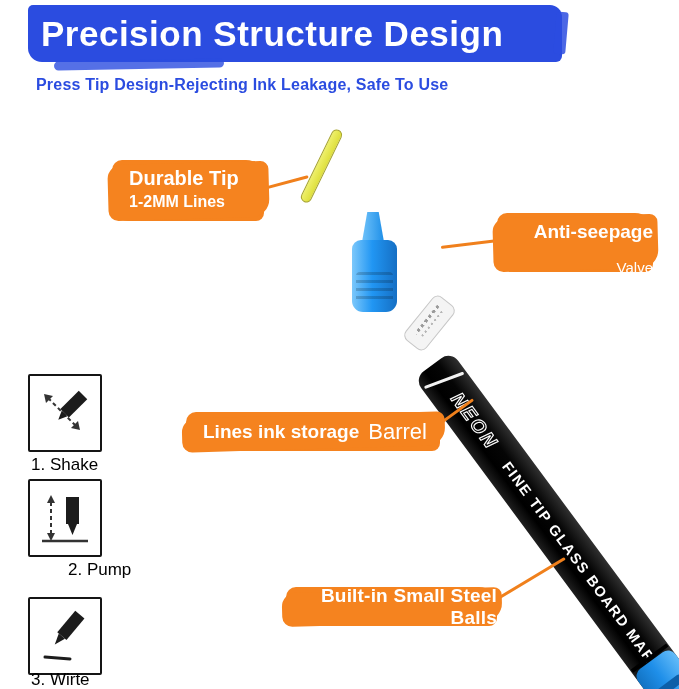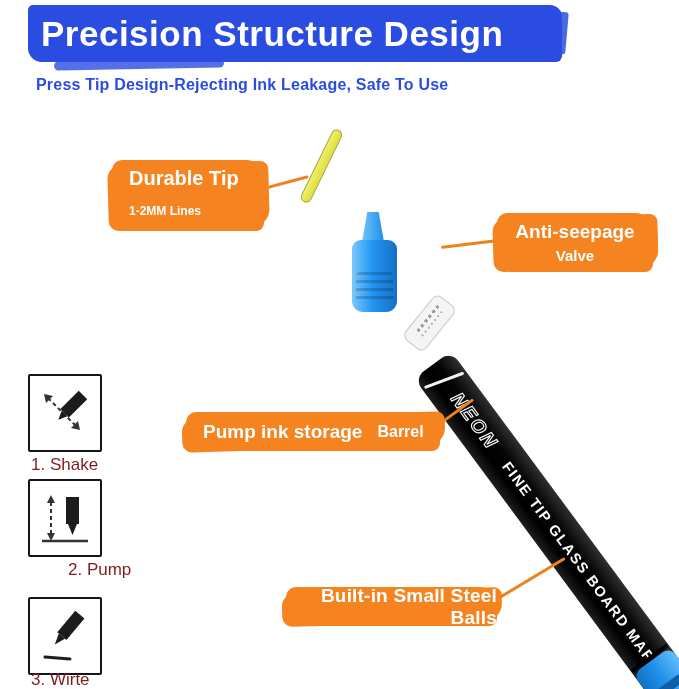--- a/index.html
+++ b/index.html
@@ -52,44 +52,44 @@
             border-radius:9px 22px 22px 9px; }
   .cap::before { content:""; position:absolute; left:-5px; top:1px; width:4px; height:44px; background:#000; }
   .cap::after { content:""; position:absolute; right:4px; top:7px; width:9px; height:32px;
             background:#0d5fa8; border-radius:5px; }
 
   
   .callout { position:absolute; background:#f5831f; color:#fff; border-radius:10px 18px 8px 16px; }
   .callout::before { content:""; position:absolute; inset:3px -5px 2px -4px; background:#f5831f;
             border-radius:14px 8px 18px 10px; transform:rotate(-1.6deg); }
   .callout > * { position:relative; }
-  .co-durable { left:112px; top:160px; width:152px; height:71px; padding:7px 0 0 17px; }
+  .co-durable { left:112px; top:160px; width:152px; height:61px; padding:7px 0 0 17px; }
   .co-durable .co-title { font-size:20px; font-weight:700; }
-  .co-durable .co-sub { font-size:12px; font-weight:700; margin-top:14px; }
-  .co-anti { left:497px; top:213px; width:156px; height:59px; text-align:center; padding-top:8px; }
+  .co-durable .co-sub { font-size:16px; font-weight:700; margin-top:3px; }
+  .co-anti { left:497px; top:213px; width:156px; height:59px; text-align:right; padding-top:8px; }
   .co-anti .co-title { font-size:19px; font-weight:700; }
-  .co-anti .co-sub { font-size:15px; font-weight:700; margin-top:4px; }
+  .co-anti .co-sub { font-size:15px; font-weight:400; margin-top:16px; }
   .co-ink { left:186px; top:412px; width:254px; height:39px; display:flex; align-items:center; padding-left:17px; }
   .co-ink .co-title { font-size:19px; font-weight:700; }
-  .co-ink .co-sub { font-size:16px; font-weight:700; margin-left:15px; }
+  .co-ink .co-sub { font-size:22px; font-weight:400; margin-left:9px; }
   .co-balls { left:286px; top:587px; width:211px; height:39px; display:flex; align-items:center;
             justify-content:center; }
   .co-balls .co-title { font-size:19px; font-weight:700; letter-spacing:.2px;text-align:right; }
 
   .lead { position:absolute; height:3px; background:#f0801c; border-radius:2px; transform-origin:0 50%; }
   .lead-1 { left:260px; top:188px; width:50px; transform:rotate(-15deg); }
   .lead-2 { left:441px; top:246px; width:57px; transform:rotate(-7deg); }
   .lead-3 { left:436px; top:425px; width:46px; transform:rotate(-36deg); }
   .lead-4 { left:493px; top:600px; width:84px; transform:rotate(-31deg); }
 
   
   .step-box { position:absolute; left:28px; width:74px; height:78px; border:2px solid #151515;
             border-radius:2px; background:#fff; display:flex; align-items:center; justify-content:center; }
   .sb-1 { top:374px; } .sb-2 { top:479px; } .sb-3 { top:597px; }
-  .step-label { position:absolute; left:31px; font-size:17px; color:#7f1d1d; }
+  .step-label { position:absolute; left:31px; font-size:17px; color:#000000; }
   .sl-1 { top:455px; } .sl-2 { top:560px;margin-left:37px; } .sl-3 { top:670px; }
 </style>
 </head>
 <body>
 
 <div class="canvas">
 
   <div class="banner">
     <div class="title">Precision Structure Design</div>
   </div>
@@ -116,21 +116,21 @@
 
   <div class="callout co-durable">
     <div class="co-title">Durable Tip</div>
     <div class="co-sub">1-2MM Lines</div>
   </div>
   <div class="callout co-anti">
     <div class="co-title">Anti-seepage</div>
     <div class="co-sub">Valve</div>
   </div>
   <div class="callout co-ink">
-    <span class="co-title">Pump ink storage</span>
+    <span class="co-title">Lines ink storage</span>
     <span class="co-sub">Barrel</span>
   </div>
   <div class="callout co-balls">
     <span class="co-title">Built-in Small Steel Balls</span>
   </div>
 
   <div class="step-box sb-1">
     <svg width="56" height="56" viewBox="0 0 56 56">
       <line x1="11" y1="13" x2="39" y2="41" stroke="#333" stroke-width="2" stroke-dasharray="4 3"></line>
       <polygon points="7,9 16,11 9,18" fill="#333"></polygon>

